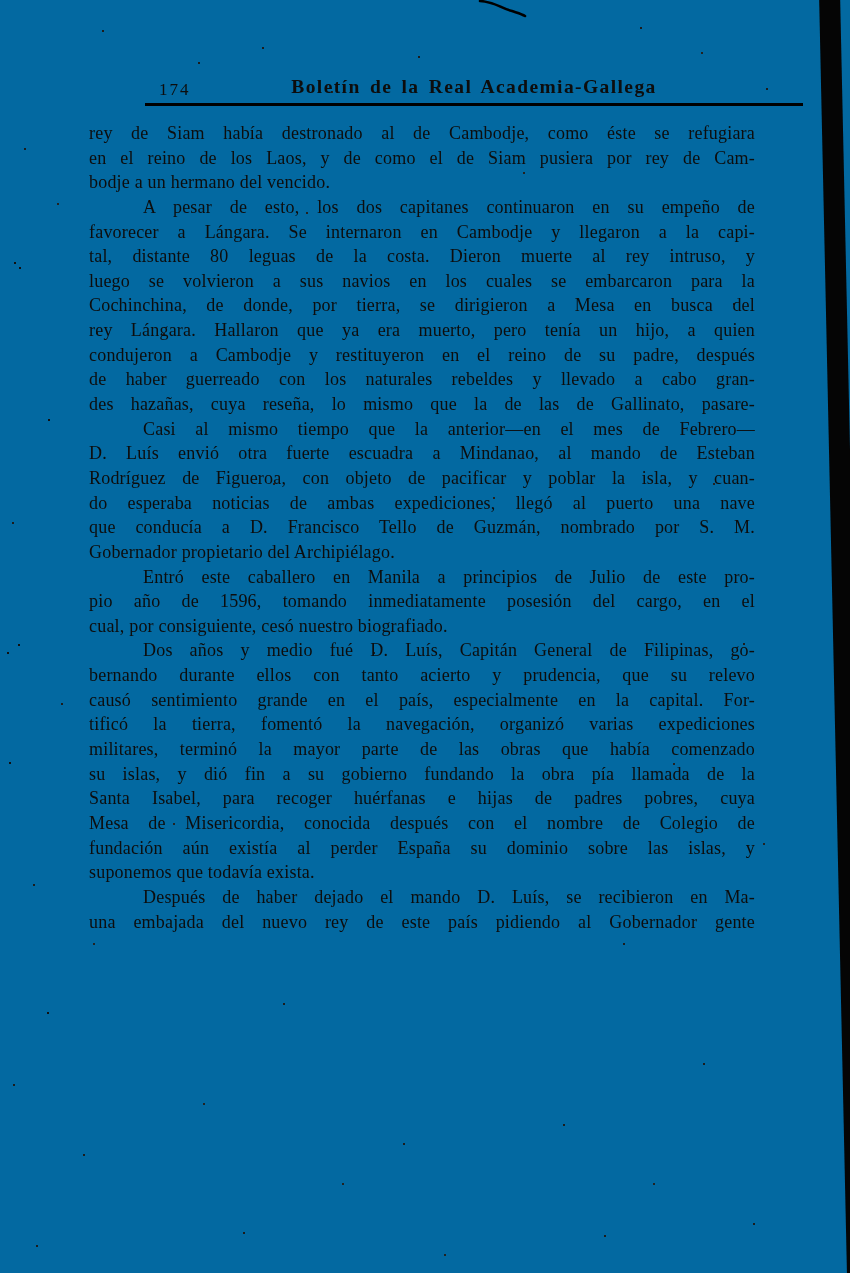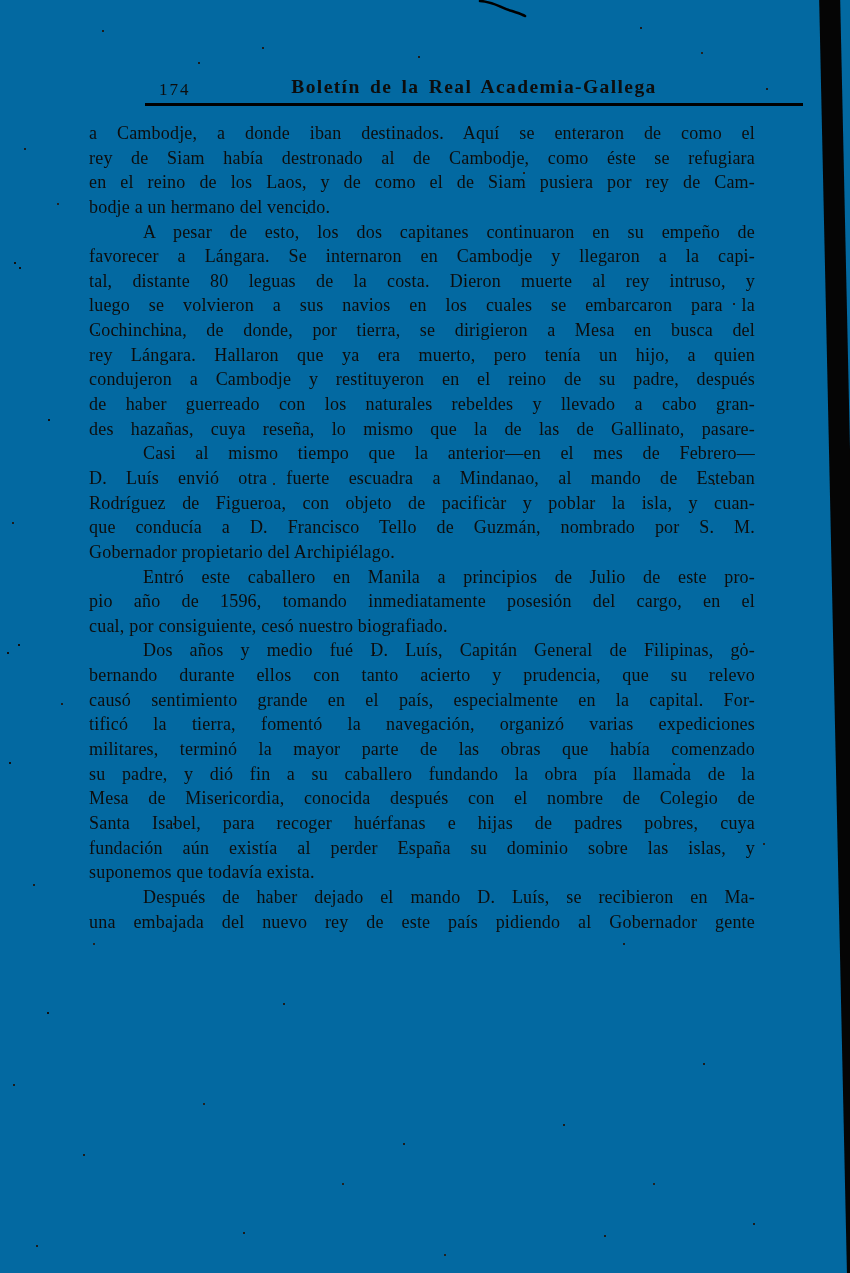--- a/index.html
+++ b/index.html
@@ -133,57 +133,57 @@
 
   <div class="page-header">
     <span class="page-num">174</span>
     <div class="header-title">Boletín de la Real Academia-Gallega</div>
   </div>
 
   <div class="header-rule"></div>
 
   <div class="body-text">
       <div class="paragraph">
-        <div class="line">a Cambodje, a donde iban destinados. Aquí se enteraron de como el</div>
         <div class="line">rey de Siam había destronado al de Cambodje, como éste se refugiara</div>
         <div class="line">en el reino de los Laos, y de como el de Siam pusiera por rey de Cam-</div>
         <div class="line last">bodje a un hermano del vencido.</div>
       </div>
       <div class="paragraph">
         <div class="line first">A pesar de esto, los dos capitanes continuaron en su empeño de</div>
         <div class="line">favorecer a Lángara. Se internaron en Cambodje y llegaron a la capi-</div>
         <div class="line">tal, distante 80 leguas de la costa. Dieron muerte al rey intruso, y</div>
         <div class="line">luego se volvieron a sus navios en los cuales se embarcaron para la</div>
         <div class="line">Cochinchina, de donde, por tierra, se dirigieron a Mesa en busca del</div>
         <div class="line">rey Lángara. Hallaron que ya era muerto, pero tenía un hijo, a quien</div>
         <div class="line">condujeron a Cambodje y restituyeron en el reino de su padre, después</div>
         <div class="line">de haber guerreado con los naturales rebeldes y llevado a cabo gran-</div>
         <div class="line">des hazañas, cuya reseña, lo mismo que la de las de Gallinato, pasare-</div>
       </div>
       <div class="paragraph">
         <div class="line first">Casi al mismo tiempo que la anterior—en el mes de Febrero—</div>
         <div class="line">D. Luís envió otra fuerte escuadra a Mindanao, al mando de Esteban</div>
         <div class="line">Rodríguez de Figueroa, con objeto de pacificar y poblar la isla, y cuan-</div>
+        <div class="line">do esperaba noticias de ambas expediciones, llegó al puerto una nave</div>
         <div class="line">que conducía a D. Francisco Tello de Guzmán, nombrado por S. M.</div>
         <div class="line last">Gobernador propietario del Archipiélago.</div>
       </div>
       <div class="paragraph">
         <div class="line first">Entró este caballero en Manila a principios de Julio de este pro-</div>
         <div class="line">pio año de 1596, tomando inmediatamente posesión del cargo, en el</div>
         <div class="line last">cual, por consiguiente, cesó nuestro biografiado.</div>
       </div>
       <div class="paragraph">
         <div class="line first">Dos años y medio fué D. Luís, Capitán General de Filipinas, go-</div>
         <div class="line">bernando durante ellos con tanto acierto y prudencia, que su relevo</div>
         <div class="line">causó sentimiento grande en el país, especialmente en la capital. For-</div>
         <div class="line">tificó la tierra, fomentó la navegación, organizó varias expediciones</div>
         <div class="line">militares, terminó la mayor parte de las obras que había comenzado</div>
-        <div class="line">su padre, y dió fin a su caballero fundando la obra pía llamada de la</div>
+        <div class="line">su islas, y dió fin a su gobierno fundando la obra pía llamada de la</div>
+        <div class="line">Santa Isabel, para recoger huérfanas e hijas de padres pobres, cuya</div>
         <div class="line">Mesa de Misericordia, conocida después con el nombre de Colegio de</div>
-        <div class="line">Santa Isabel, para recoger huérfanas e hijas de padres pobres, cuya</div>
         <div class="line">fundación aún existía al perder España su dominio sobre las islas, y</div>
         <div class="line last">suponemos que todavía exista.</div>
       </div>
       <div class="paragraph">
         <div class="line first">Después de haber dejado el mando D. Luís, se recibieron en Ma-</div>
         <div class="line">una embajada del nuevo rey de este país pidiendo al Gobernador gente</div>
       </div>
     </div>
 
 </div>

